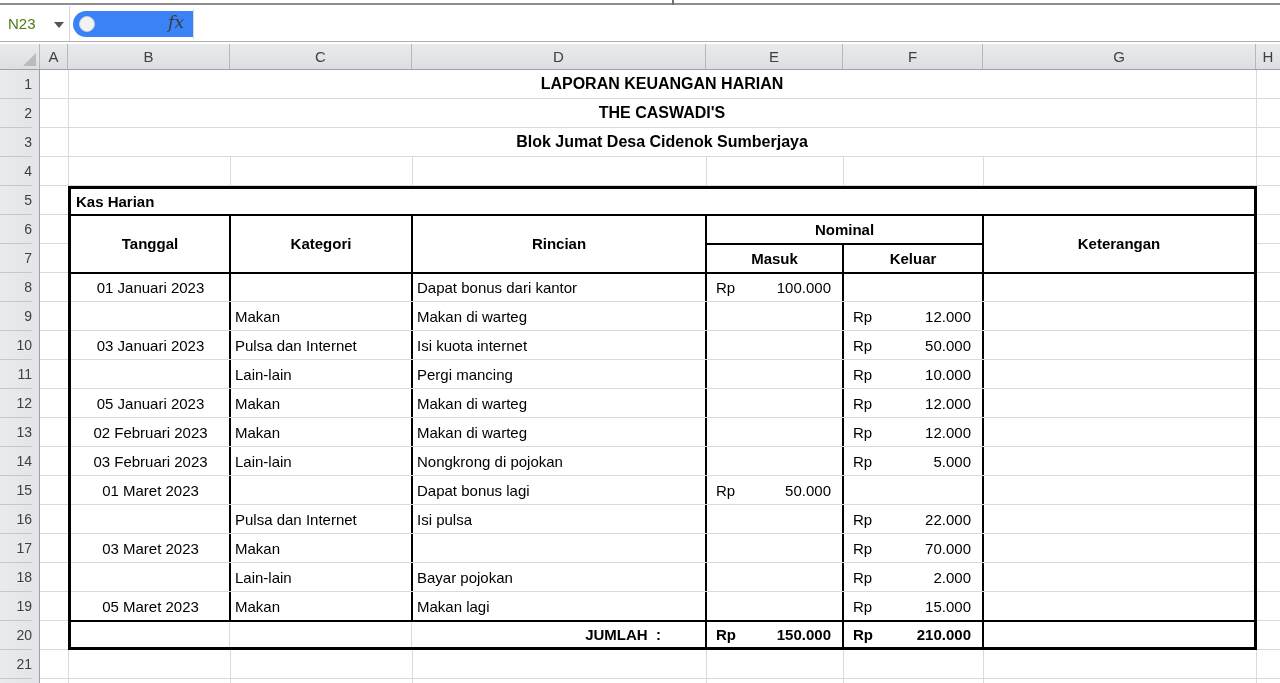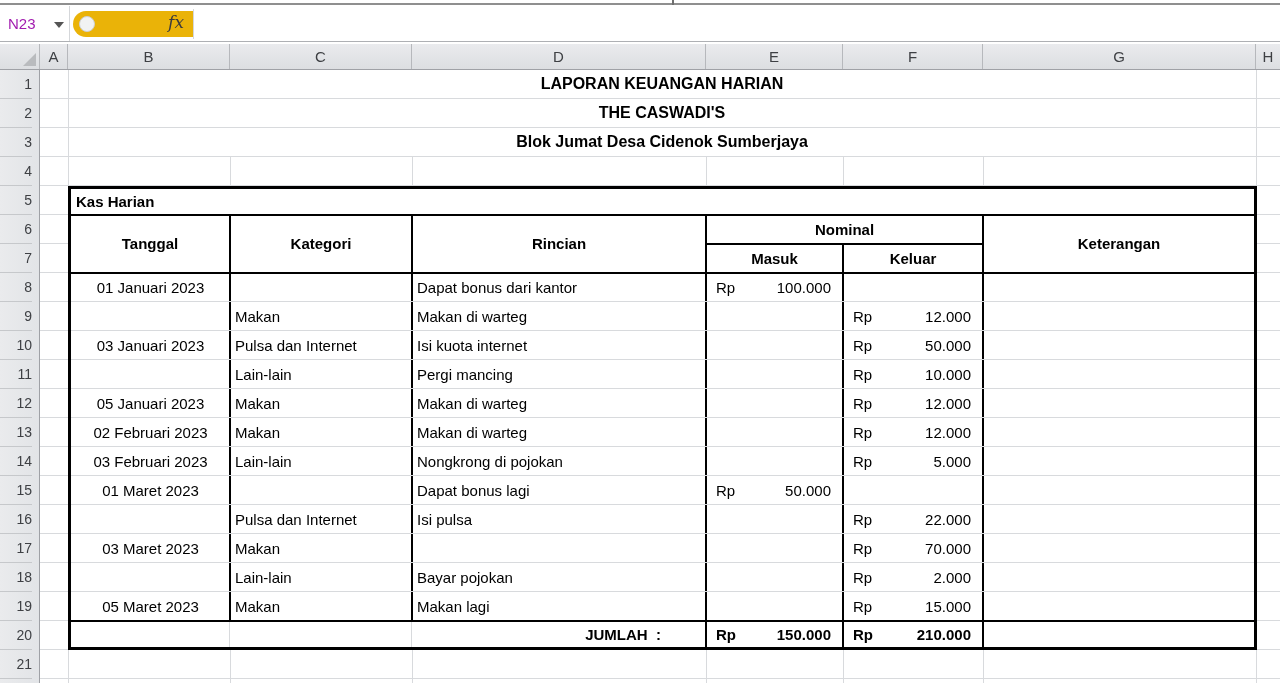--- a/index.html
+++ b/index.html
@@ -4,23 +4,23 @@
 <style>
   html,body{margin:0;padding:0;background:#fff;font-family:"Liberation Sans",sans-serif;}
   #screen{position:relative;width:1280px;height:683px;overflow:hidden;background:#fff;color:#000;}
   .abs{position:absolute;}
   
   #topstrip{left:0;top:0;width:1280px;height:6px;background:#fff;}
   #topline{left:0;top:3px;width:1280px;height:2px;background:#8f8f8f;}
   #toptick{left:672px;top:0;width:2px;height:5px;background:#6f6f6f;}
   
   #fbar{left:0;top:6px;width:1280px;height:36px;background:#fff;border-bottom:1px solid #AEB0B4;box-sizing:border-box;}
-  #namebox{left:0;top:0;width:70px;height:35px;line-height:35px;padding-left:8px;font-size:15px;color:#a21caf;box-sizing:border-box;border-right:1px solid #D5D7DA;}
+  #namebox{left:0;top:0;width:70px;height:35px;line-height:35px;padding-left:8px;font-size:15px;color:#4d7c0f;box-sizing:border-box;border-right:1px solid #D5D7DA;}
   #nb-arrow{left:54px;top:16px;width:0;height:0;border-left:5px solid transparent;border-right:5px solid transparent;border-top:6px solid #555;}
-  #capsule{left:73px;top:5px;width:120px;height:26px;background:#eab308;border-radius:13px 0 0 13px;}
+  #capsule{left:73px;top:5px;width:120px;height:26px;background:#3b82f6;border-radius:13px 0 0 13px;}
   #capcircle{left:6px;top:5px;width:14px;height:14px;border-radius:50%;background:#F1F2F3;border:1px solid #CDCFD2;}
   #fxbtn{right:9px;top:1px;font-family:"DejaVu Serif",serif;font-style:italic;font-size:17px;color:#3A3A3E;}
   #fbar-div{left:193px;top:3px;width:1px;height:30px;background:#D5D7DA;}
   #finput{left:196px;top:0;width:1080px;height:35px;line-height:35px;font-size:14px;}
   
   #colheaders{left:0;top:44px;width:1280px;height:26px;background:linear-gradient(#EAEBEE,#DCDEE1);border-bottom:1px solid #9FA1A6;box-sizing:border-box;}
   .colh{position:absolute;top:0;height:25px;line-height:25px;text-align:center;border-right:1px solid #B6B8BC;color:#3E4044;font-size:15px;box-sizing:border-box;}
   #corner{left:0;width:40px;background:linear-gradient(#EAEBEE,#DCDEE1);}
   #corner-tri{position:absolute;right:3px;bottom:3px;width:0;height:0;border-left:13px solid transparent;border-bottom:13px solid #B9BBBE;}
   

